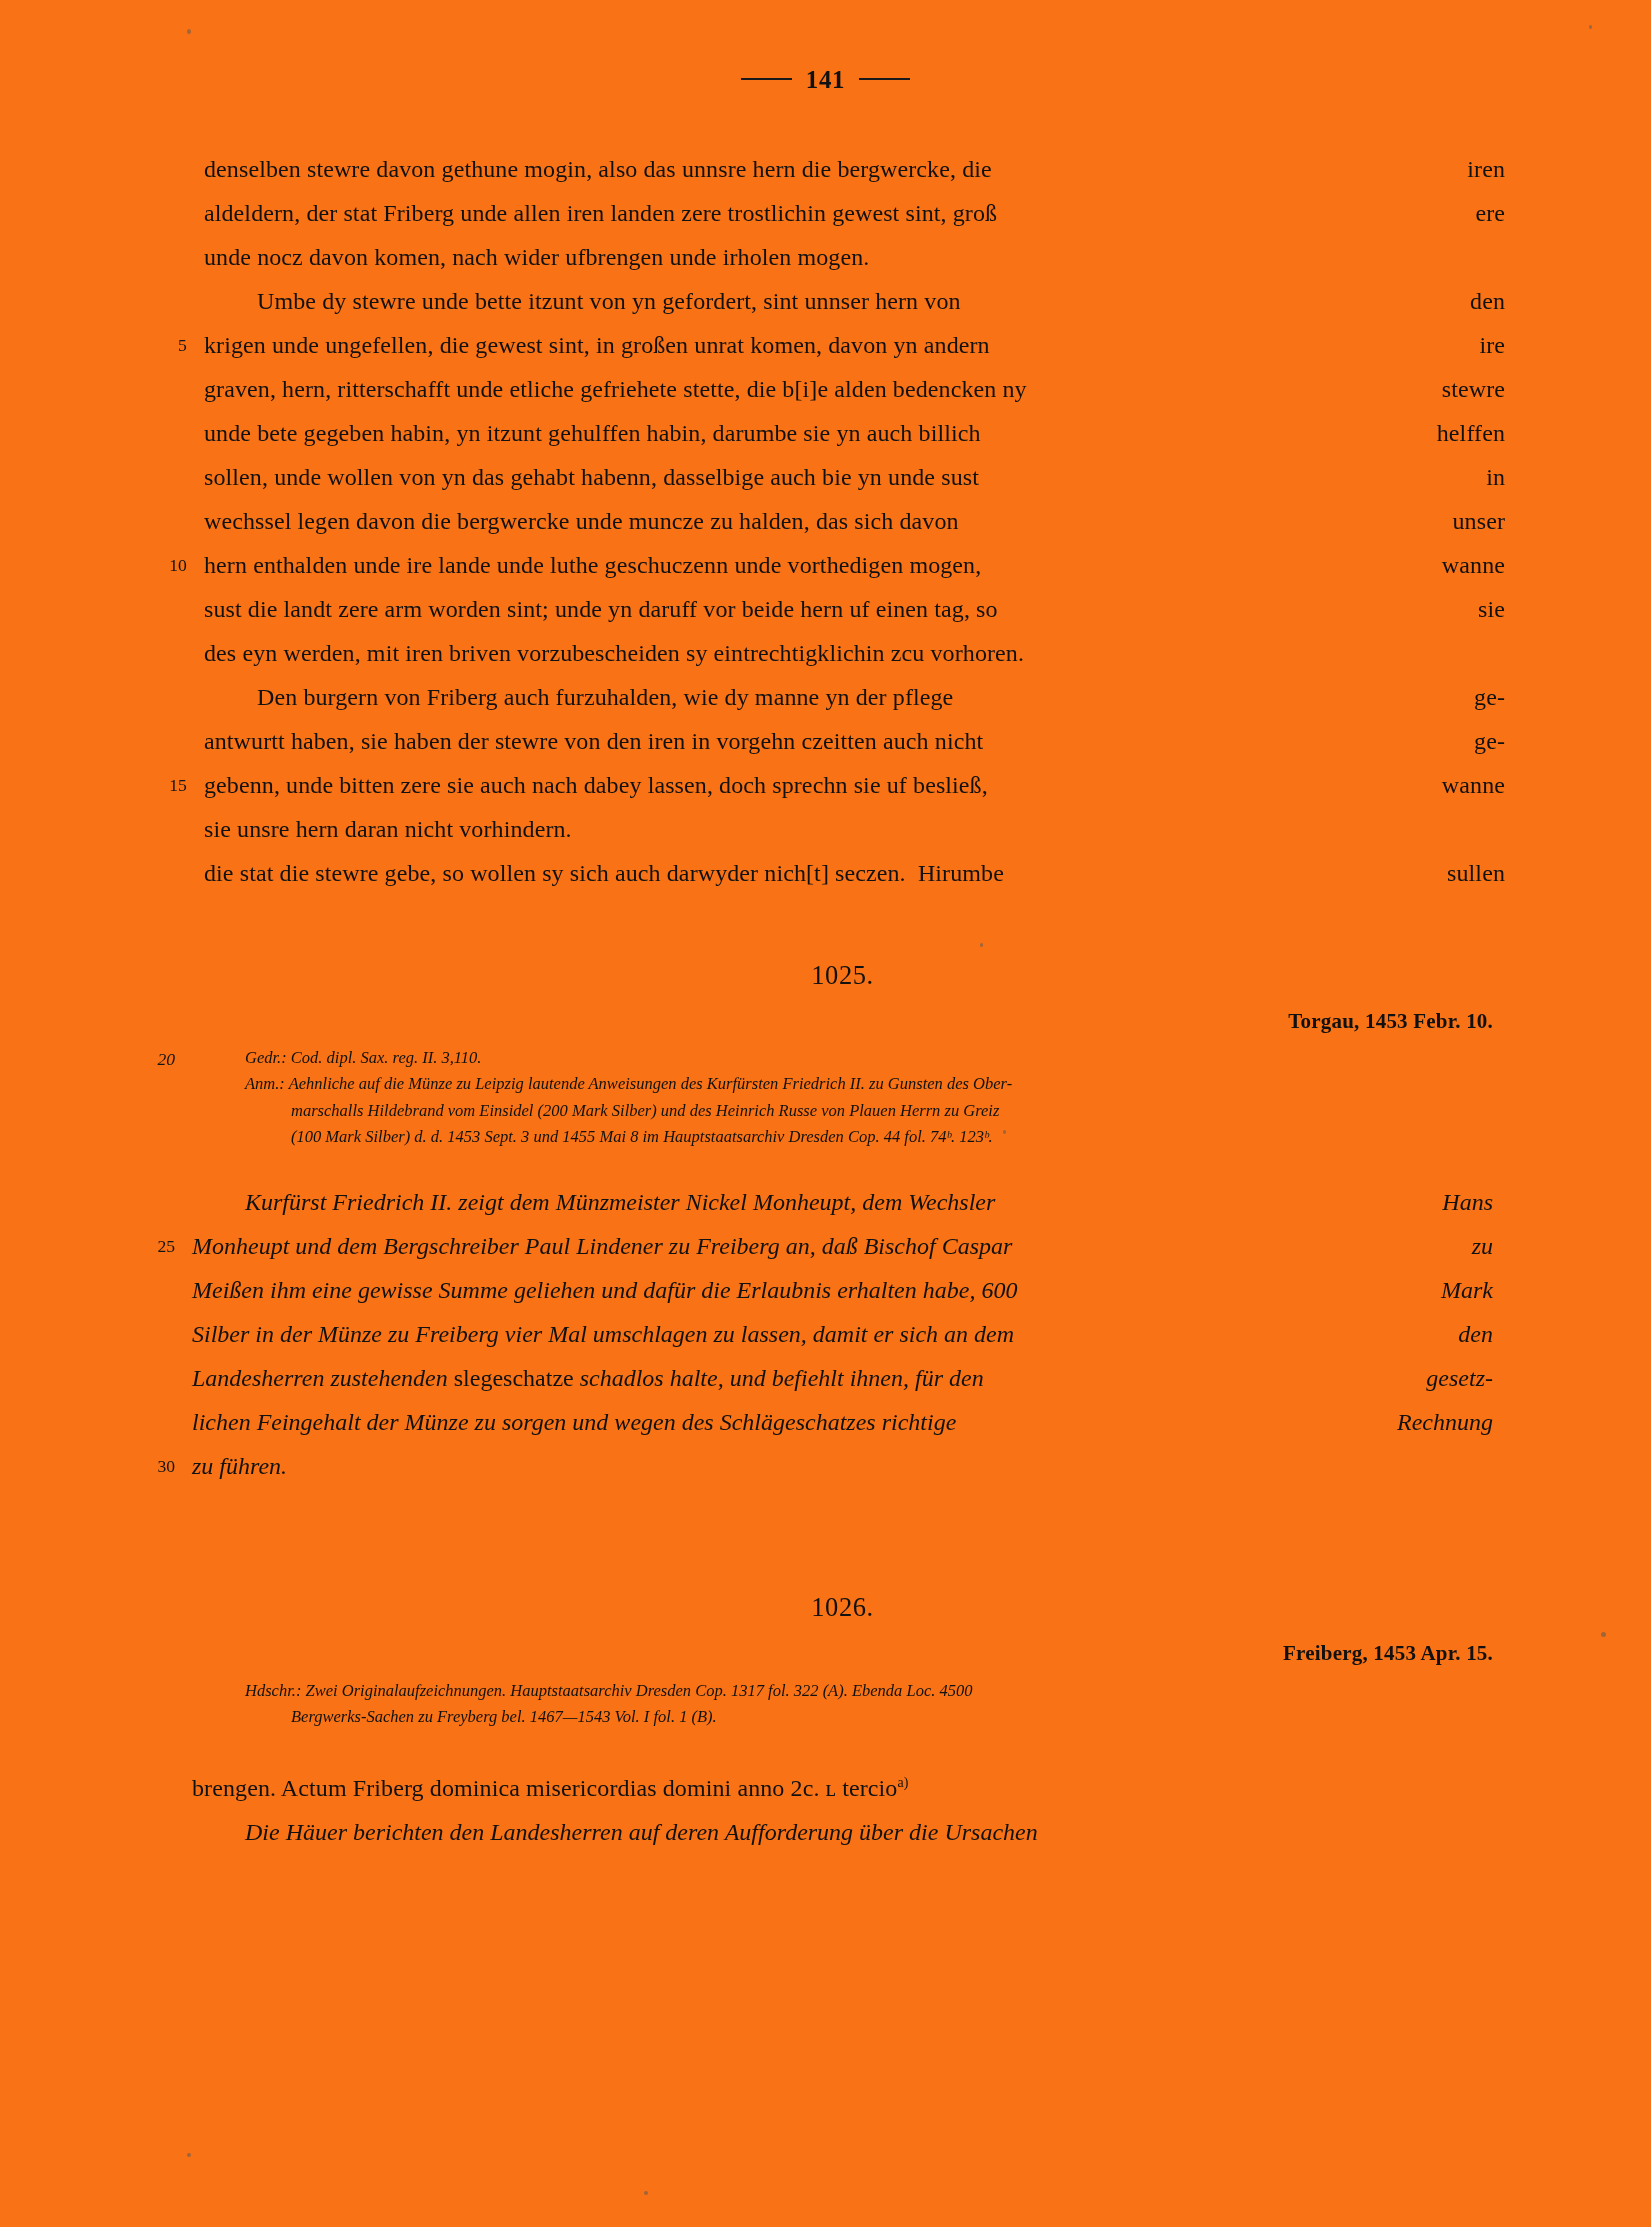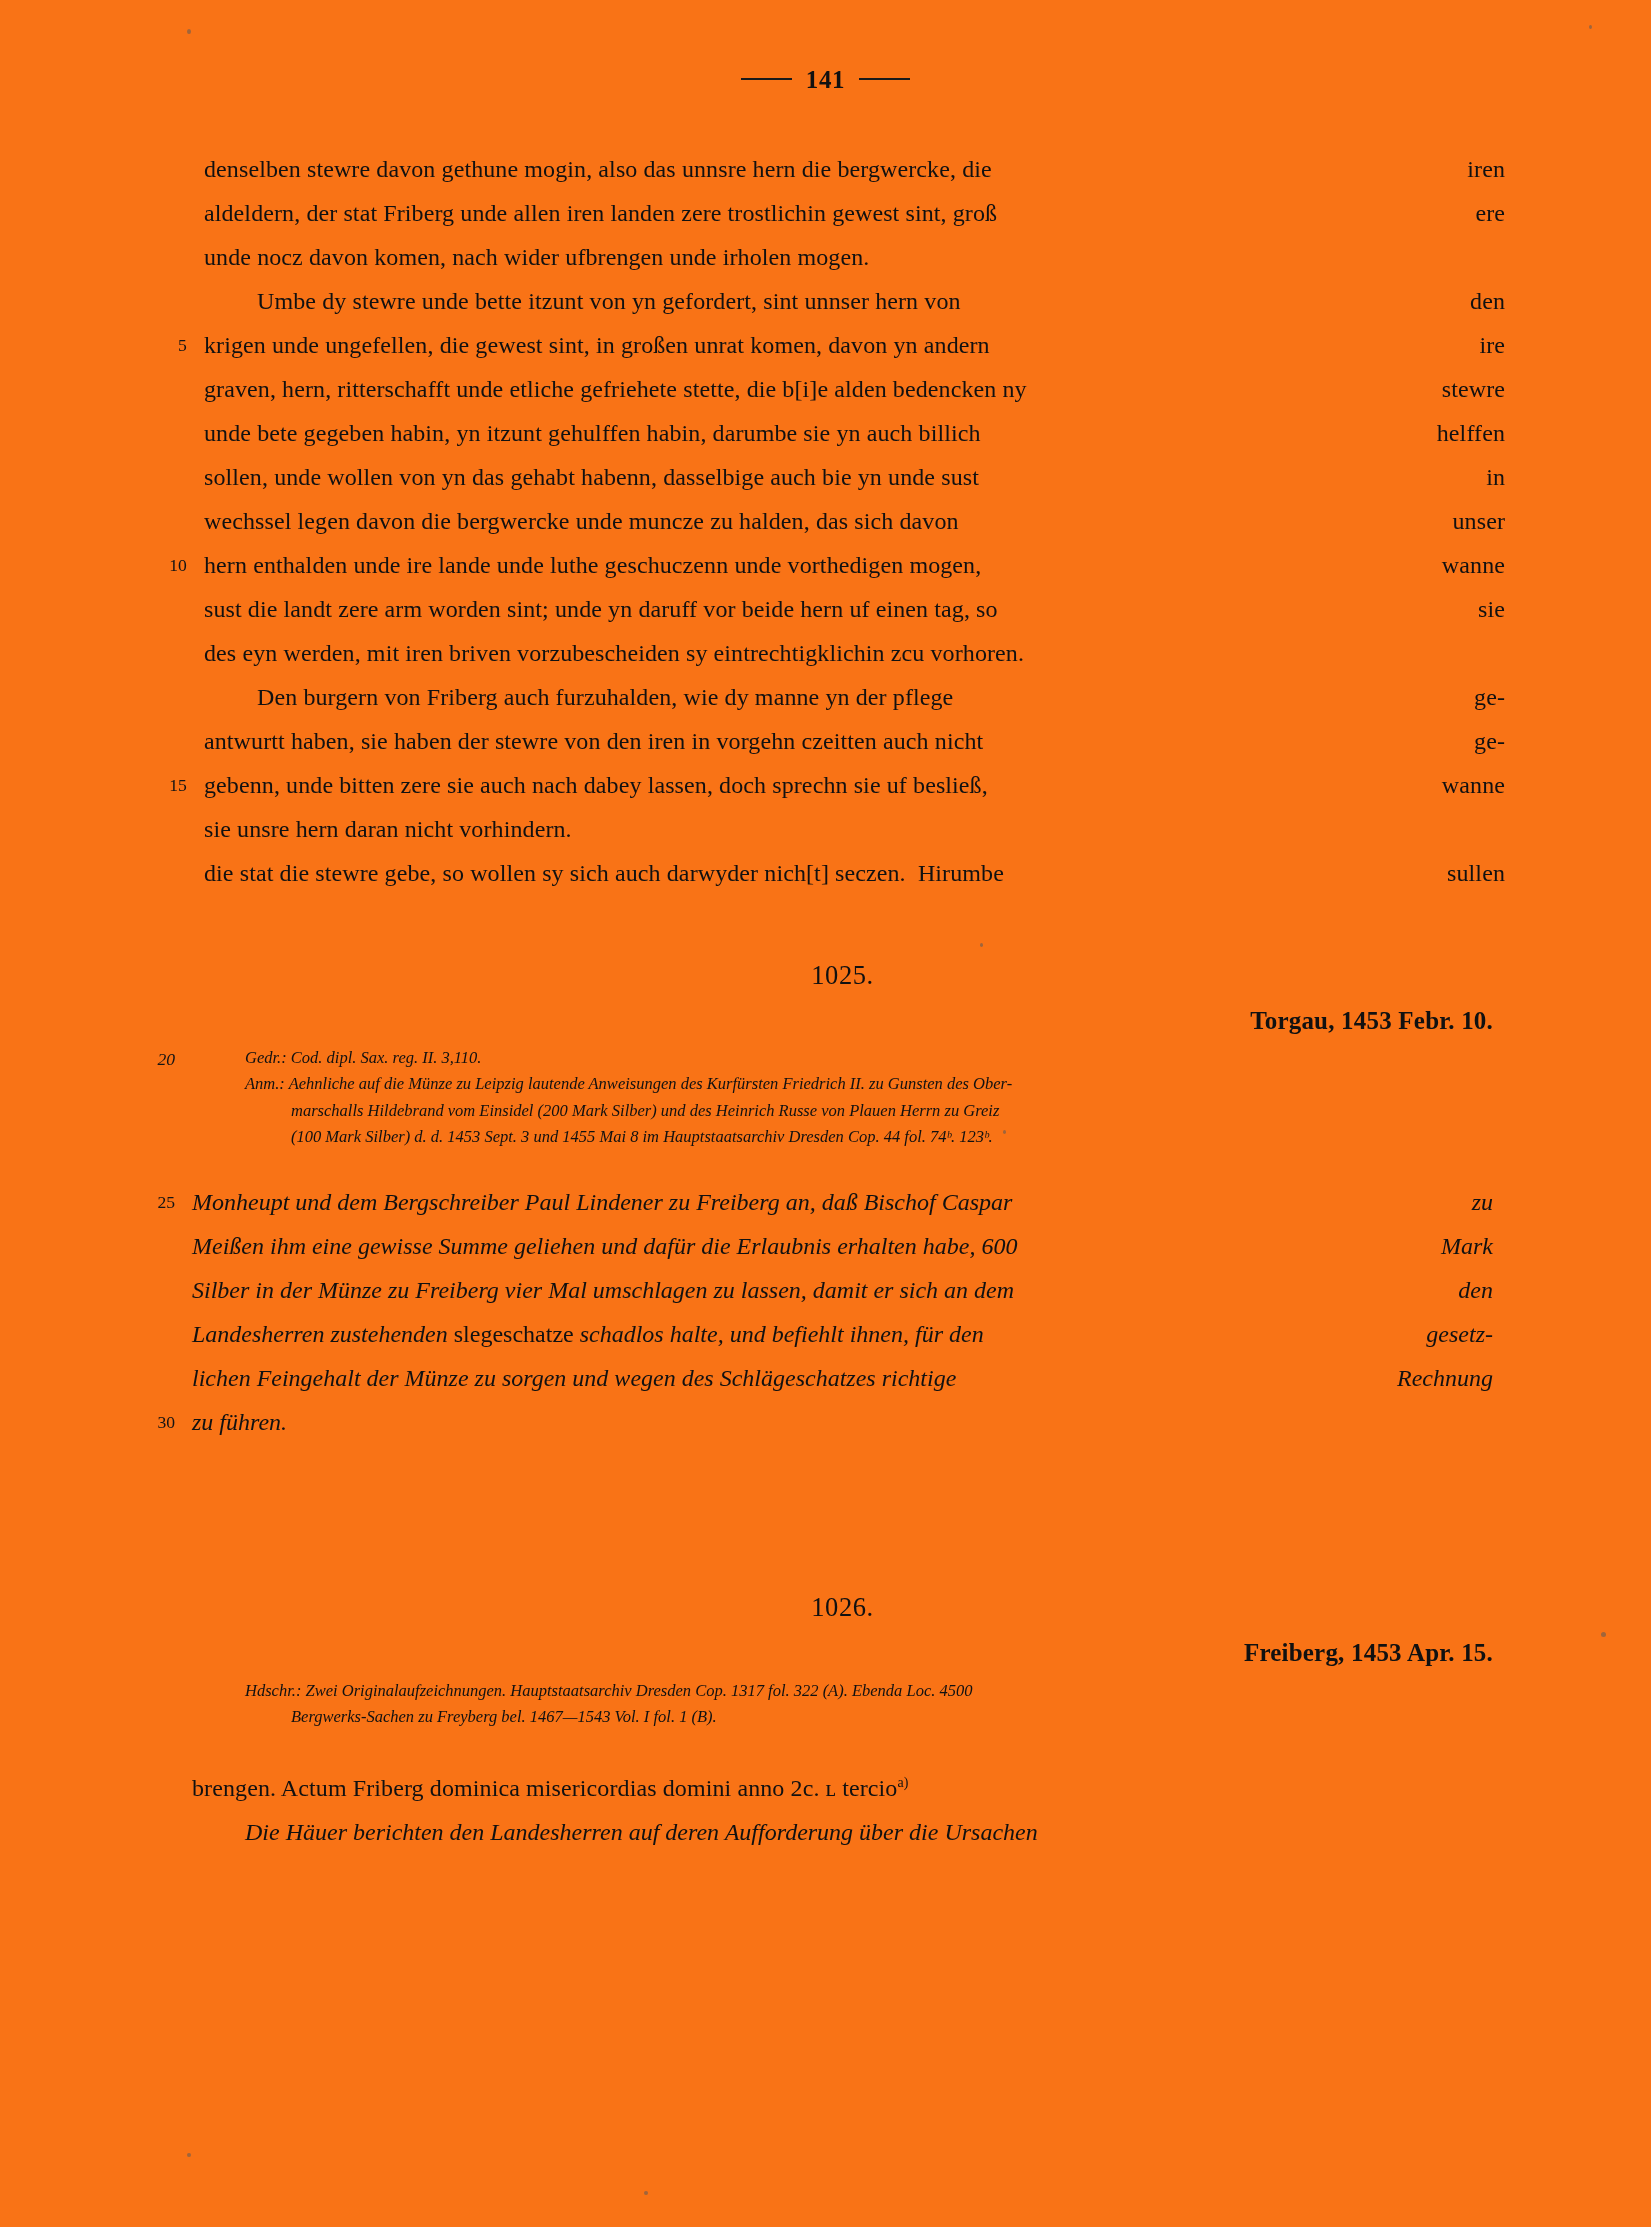--- a/index.html
+++ b/index.html
@@ -80,21 +80,21 @@
 
   
   .docnum {
     text-align: center;
     font-size: 26.5px;
     line-height: 39px;
     letter-spacing: 0.6px;
   }
   .placedate {
     text-align: right;
-    font-size: 25px;
+    font-size: 21px;
     font-weight: bold;
     line-height: 32px;
     letter-spacing: 0.2px;
   }
 
   
   .note {
     font-style: italic;
     font-size: 16.5px;
     line-height: 26.5px;
@@ -258,20 +258,24 @@
         <div class="note hang2">
           <span>marschalls Hildebrand vom Einsidel (200 Mark Silber) und des Heinrich Russe von Plauen Herrn zu Greiz</span>
         </div>
         <div class="note hang2">
           <span>(100 Mark Silber) d. d. 1453 Sept. 3 und 1455 Mai 8 im Hauptstaatsarchiv Dresden Cop. 44 fol. 74ᵇ. 123ᵇ.</span>
         </div>
       </div>
 
       <div style="margin-top:29px;">
         <div class="regest just">
+          <span><span class="indent"></span><span>Kurfürst Friedrich II. zeigt dem Münzmeister Nickel Monheupt, dem Wechsler</span></span>
+          <span>Hans</span>
+        </div>
+        <div class="regest just">
           <span class="lnum" style="font-style:normal;">25</span>
           <span>Monheupt und dem Bergschreiber Paul Lindener zu Freiberg an, daß Bischof Caspar</span>
           <span>zu</span>
         </div>
         <div class="regest just">
           <span>Meißen ihm eine gewisse Summe geliehen und dafür die Erlaubnis erhalten habe, 600</span>
           <span>Mark</span>
         </div>
         <div class="regest just">
           <span>Silber in der Münze zu Freiberg vier Mal umschlagen zu lassen, damit er sich an dem</span>

